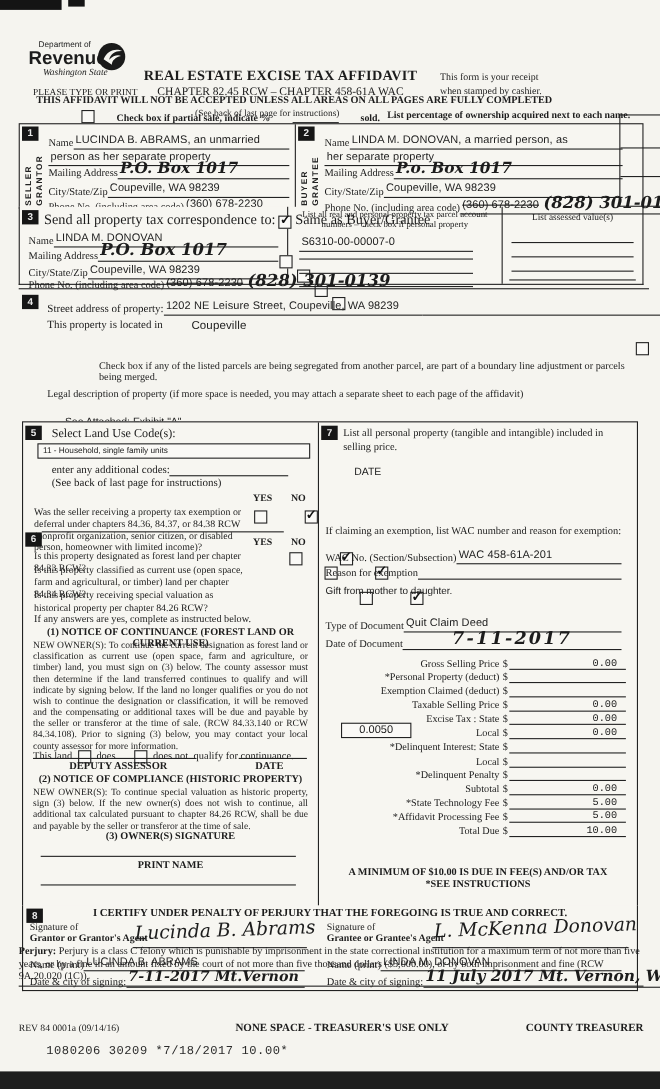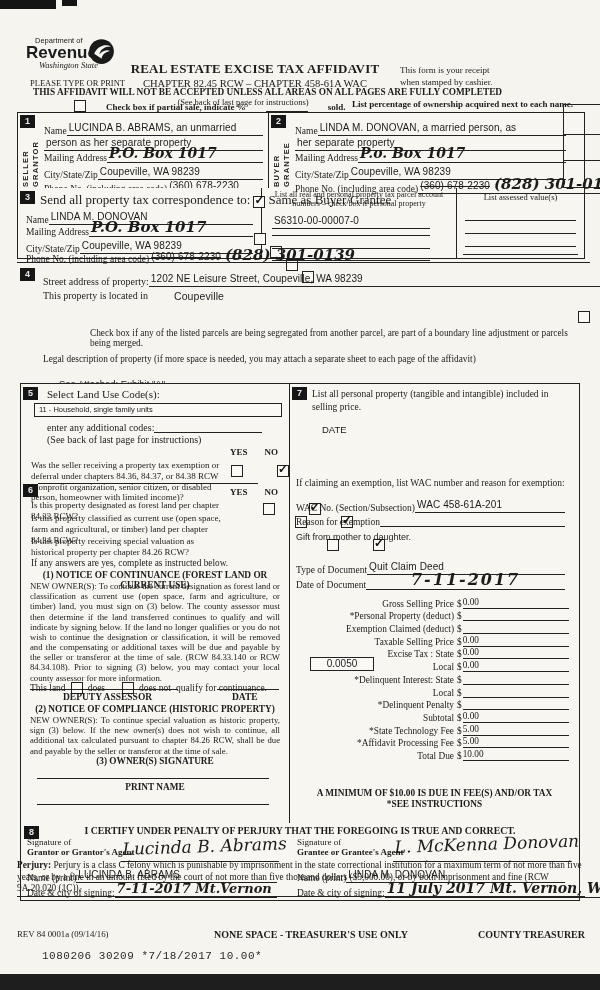--- a/index.html
+++ b/index.html
@@ -26,21 +26,21 @@
   .vroles{display:flex;gap:1px;}
   .vert{writing-mode:vertical-rl;transform:rotate(180deg);font:bold 7.5px "Liberation Sans",sans-serif;
         letter-spacing:1.2px;color:#222;}
   .box{border:1.5px solid #222;}
   .q{font-size:9px;line-height:1.2;}
   .para{font-size:8.7px;line-height:1.17;text-align:justify;}
   .ntitle{font-weight:bold;font-size:9.3px;text-align:center;}
   .frow{display:flex;align-items:flex-end;height:12.7px;font-size:9.3px;position:relative;}
   .flabel{width:158px;text-align:right;white-space:nowrap;flex:none;}
   .fdollar{margin:0 1px 0 3px;flex:none;}
-  .fline{flex:1;border-bottom:1px solid #222;text-align:left;font-family:Liberation Serif, serif;
+  .fline{flex:1;border-bottom:1px solid #222;text-align:right;font-family:Liberation Mono, monospace;
          font-size:9.3px;padding-right:8px;min-height:11px;}
   .ratebox{position:absolute;left:14px;bottom:1px;width:62px;height:12px;border:1.5px solid #222;
            background:#faf9f6;text-align:center;font:10px "Liberation Sans",sans-serif;line-height:12px;}
   .yn{display:flex;gap:17px;font-weight:bold;font-size:9px;}
   .hairline{border-bottom:1px solid #222;position:absolute;}
 </style>
 </head>
 <body>
 
 <div class="page">

